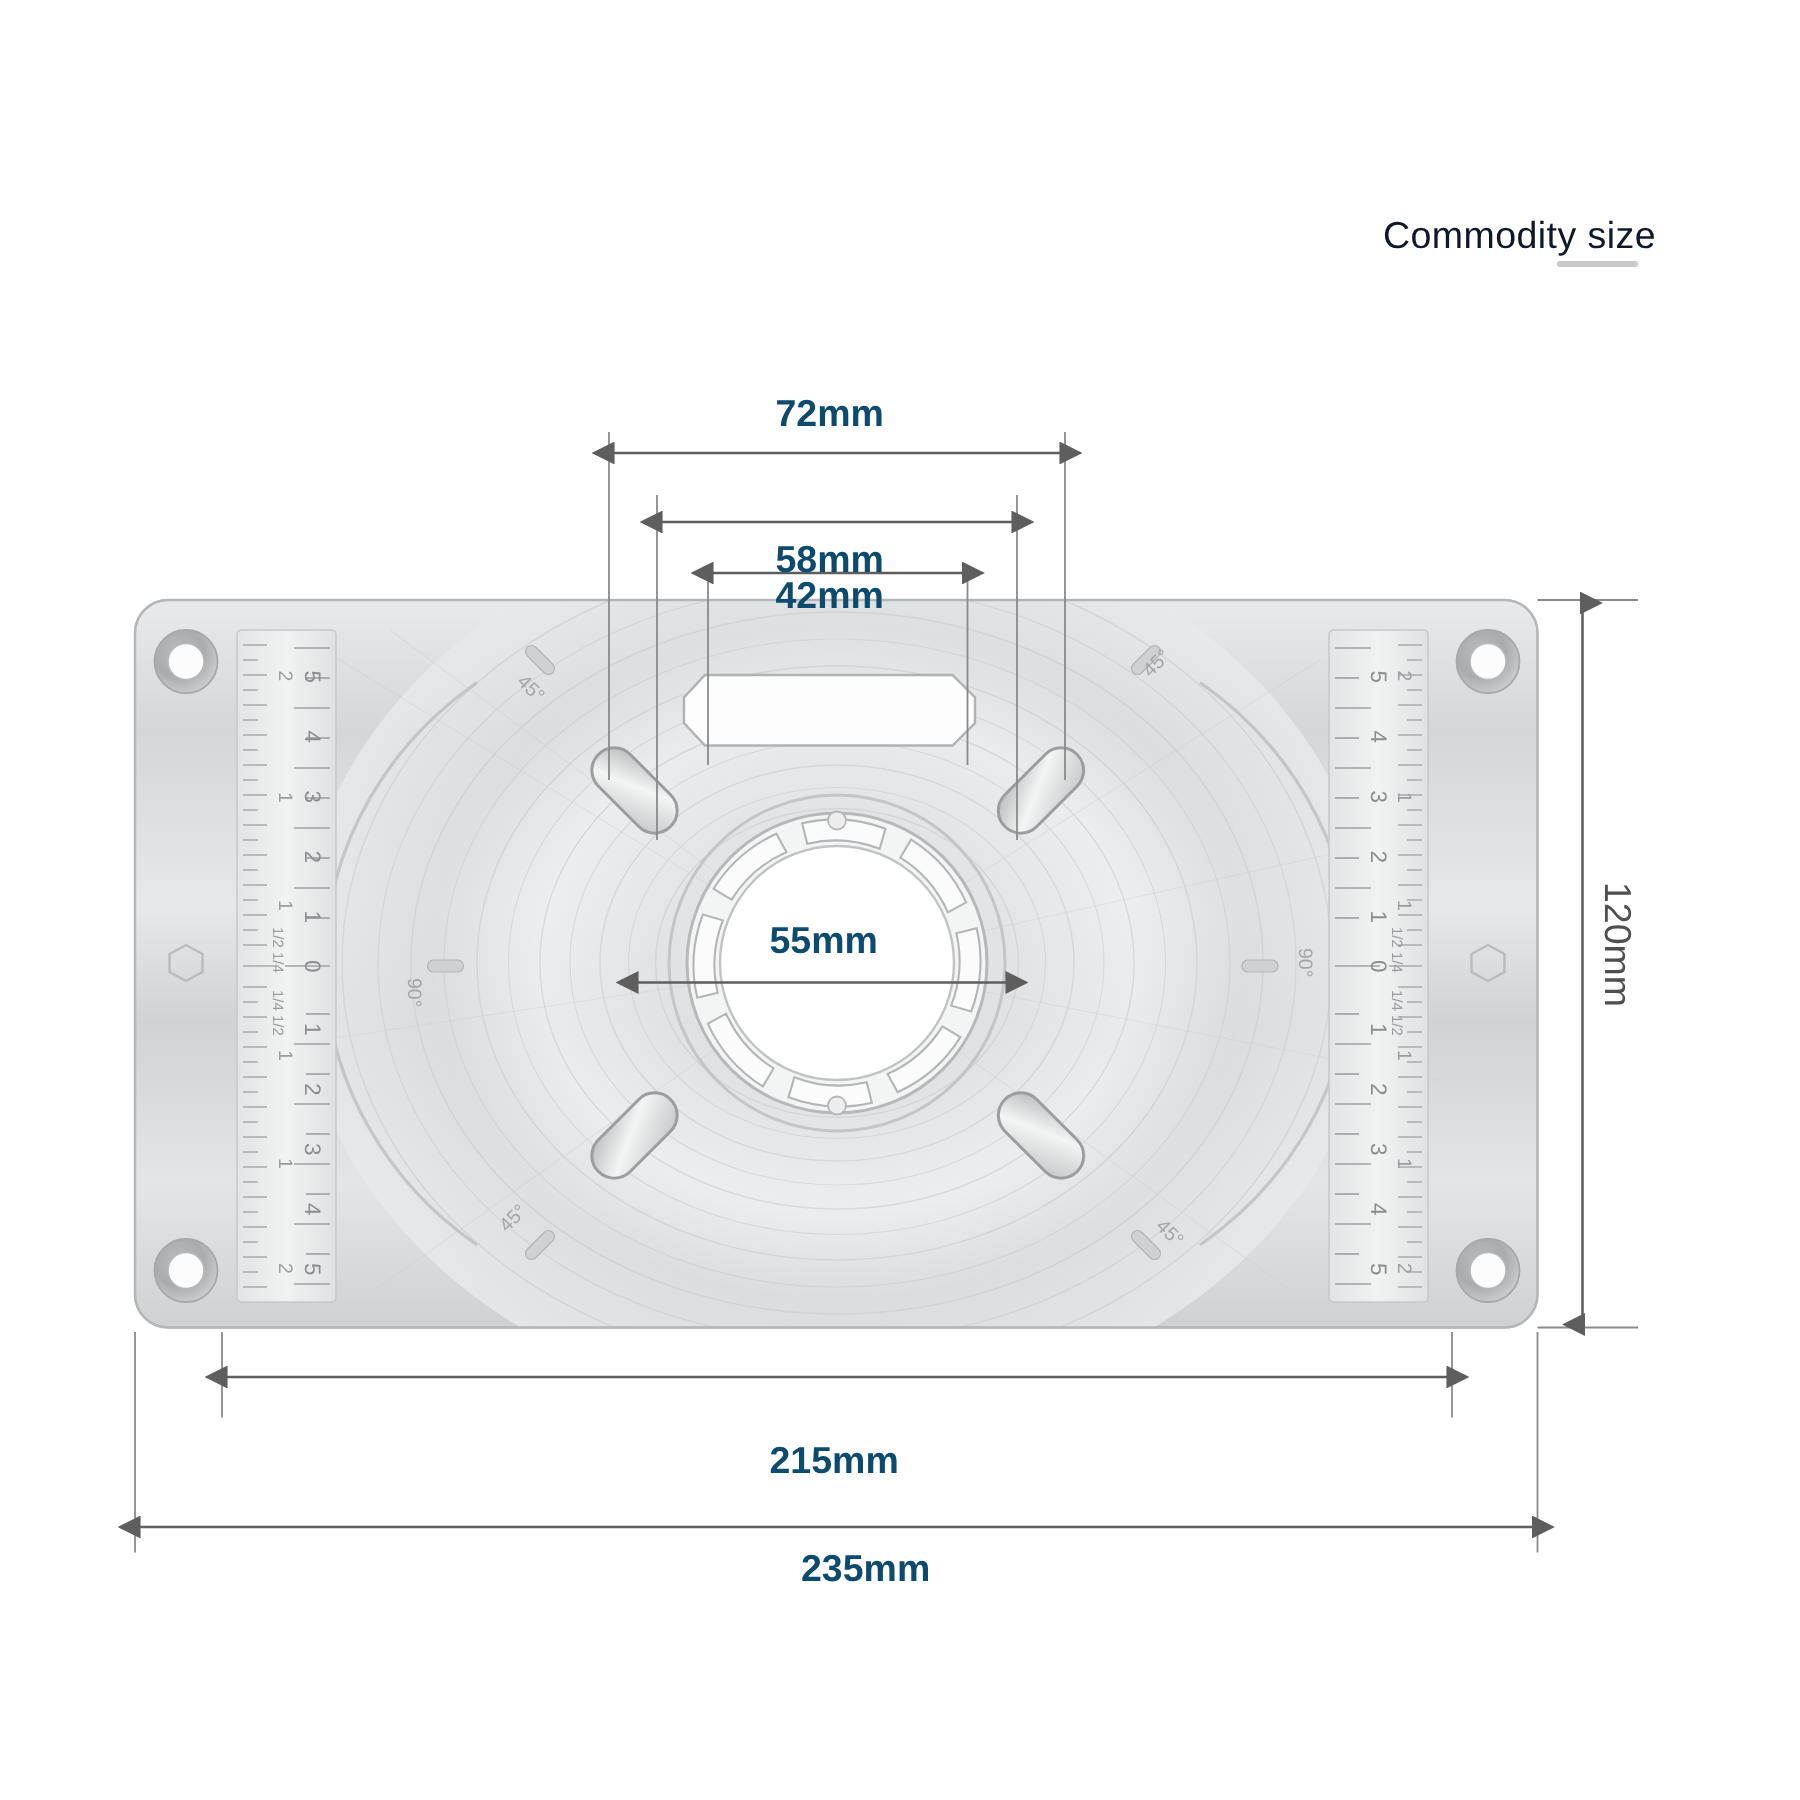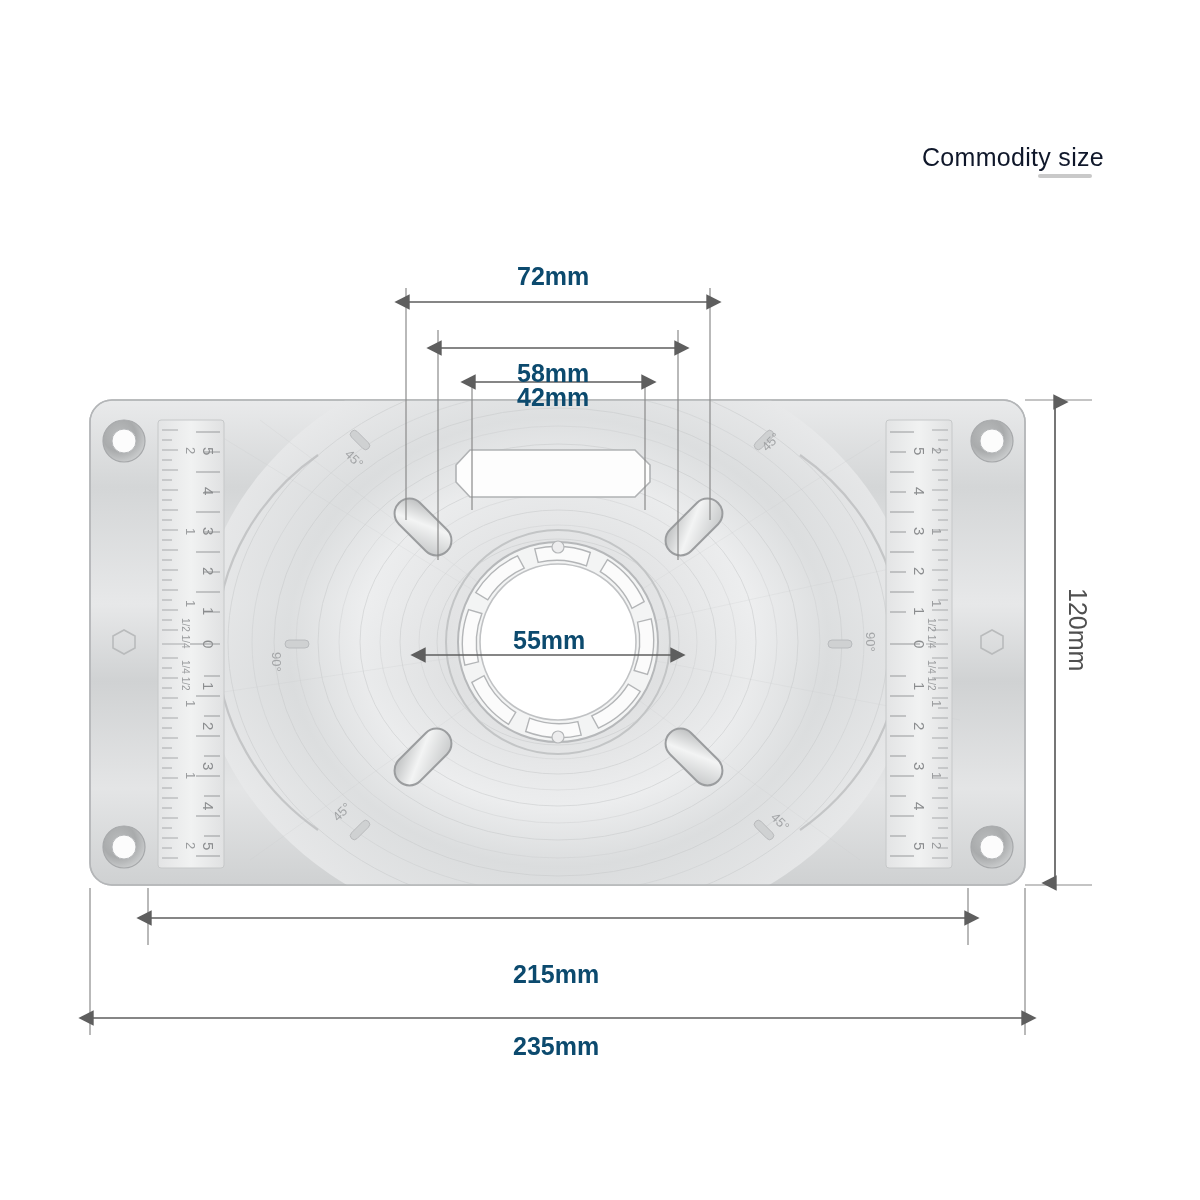--- a/index.html
+++ b/index.html
@@ -481,16 +481,16 @@
 </div>
 
 <div class="title-block">
   <div class="title-text">Commodity size</div>
   <div class="title-underline"></div>
 </div>
 
 <div class="dim-label" style="left:517px; top:262px;">72mm</div>
 <div class="dim-label" style="left:517px; top:312px;margin-top:47px;">58mm</div>
 <div class="dim-label" style="left:517px; top:383px;">42mm</div>
-<div class="dim-label" style="left:513px; top:626px;">55mm</div>
+<div class="dim-label" style="left:513px; top:613px;">55mm</div>
 <div class="dim-label" style="left:513px; top:960px;">215mm</div>
-<div class="dim-label" style="left:513px; top:1032px;">235mm</div>
+<div class="dim-label" style="left:534px; top:1032px;">235mm</div>
 <div class="vert-label" style="left:1092px; top:588px;">120mm</div>
 
 </body></html>

